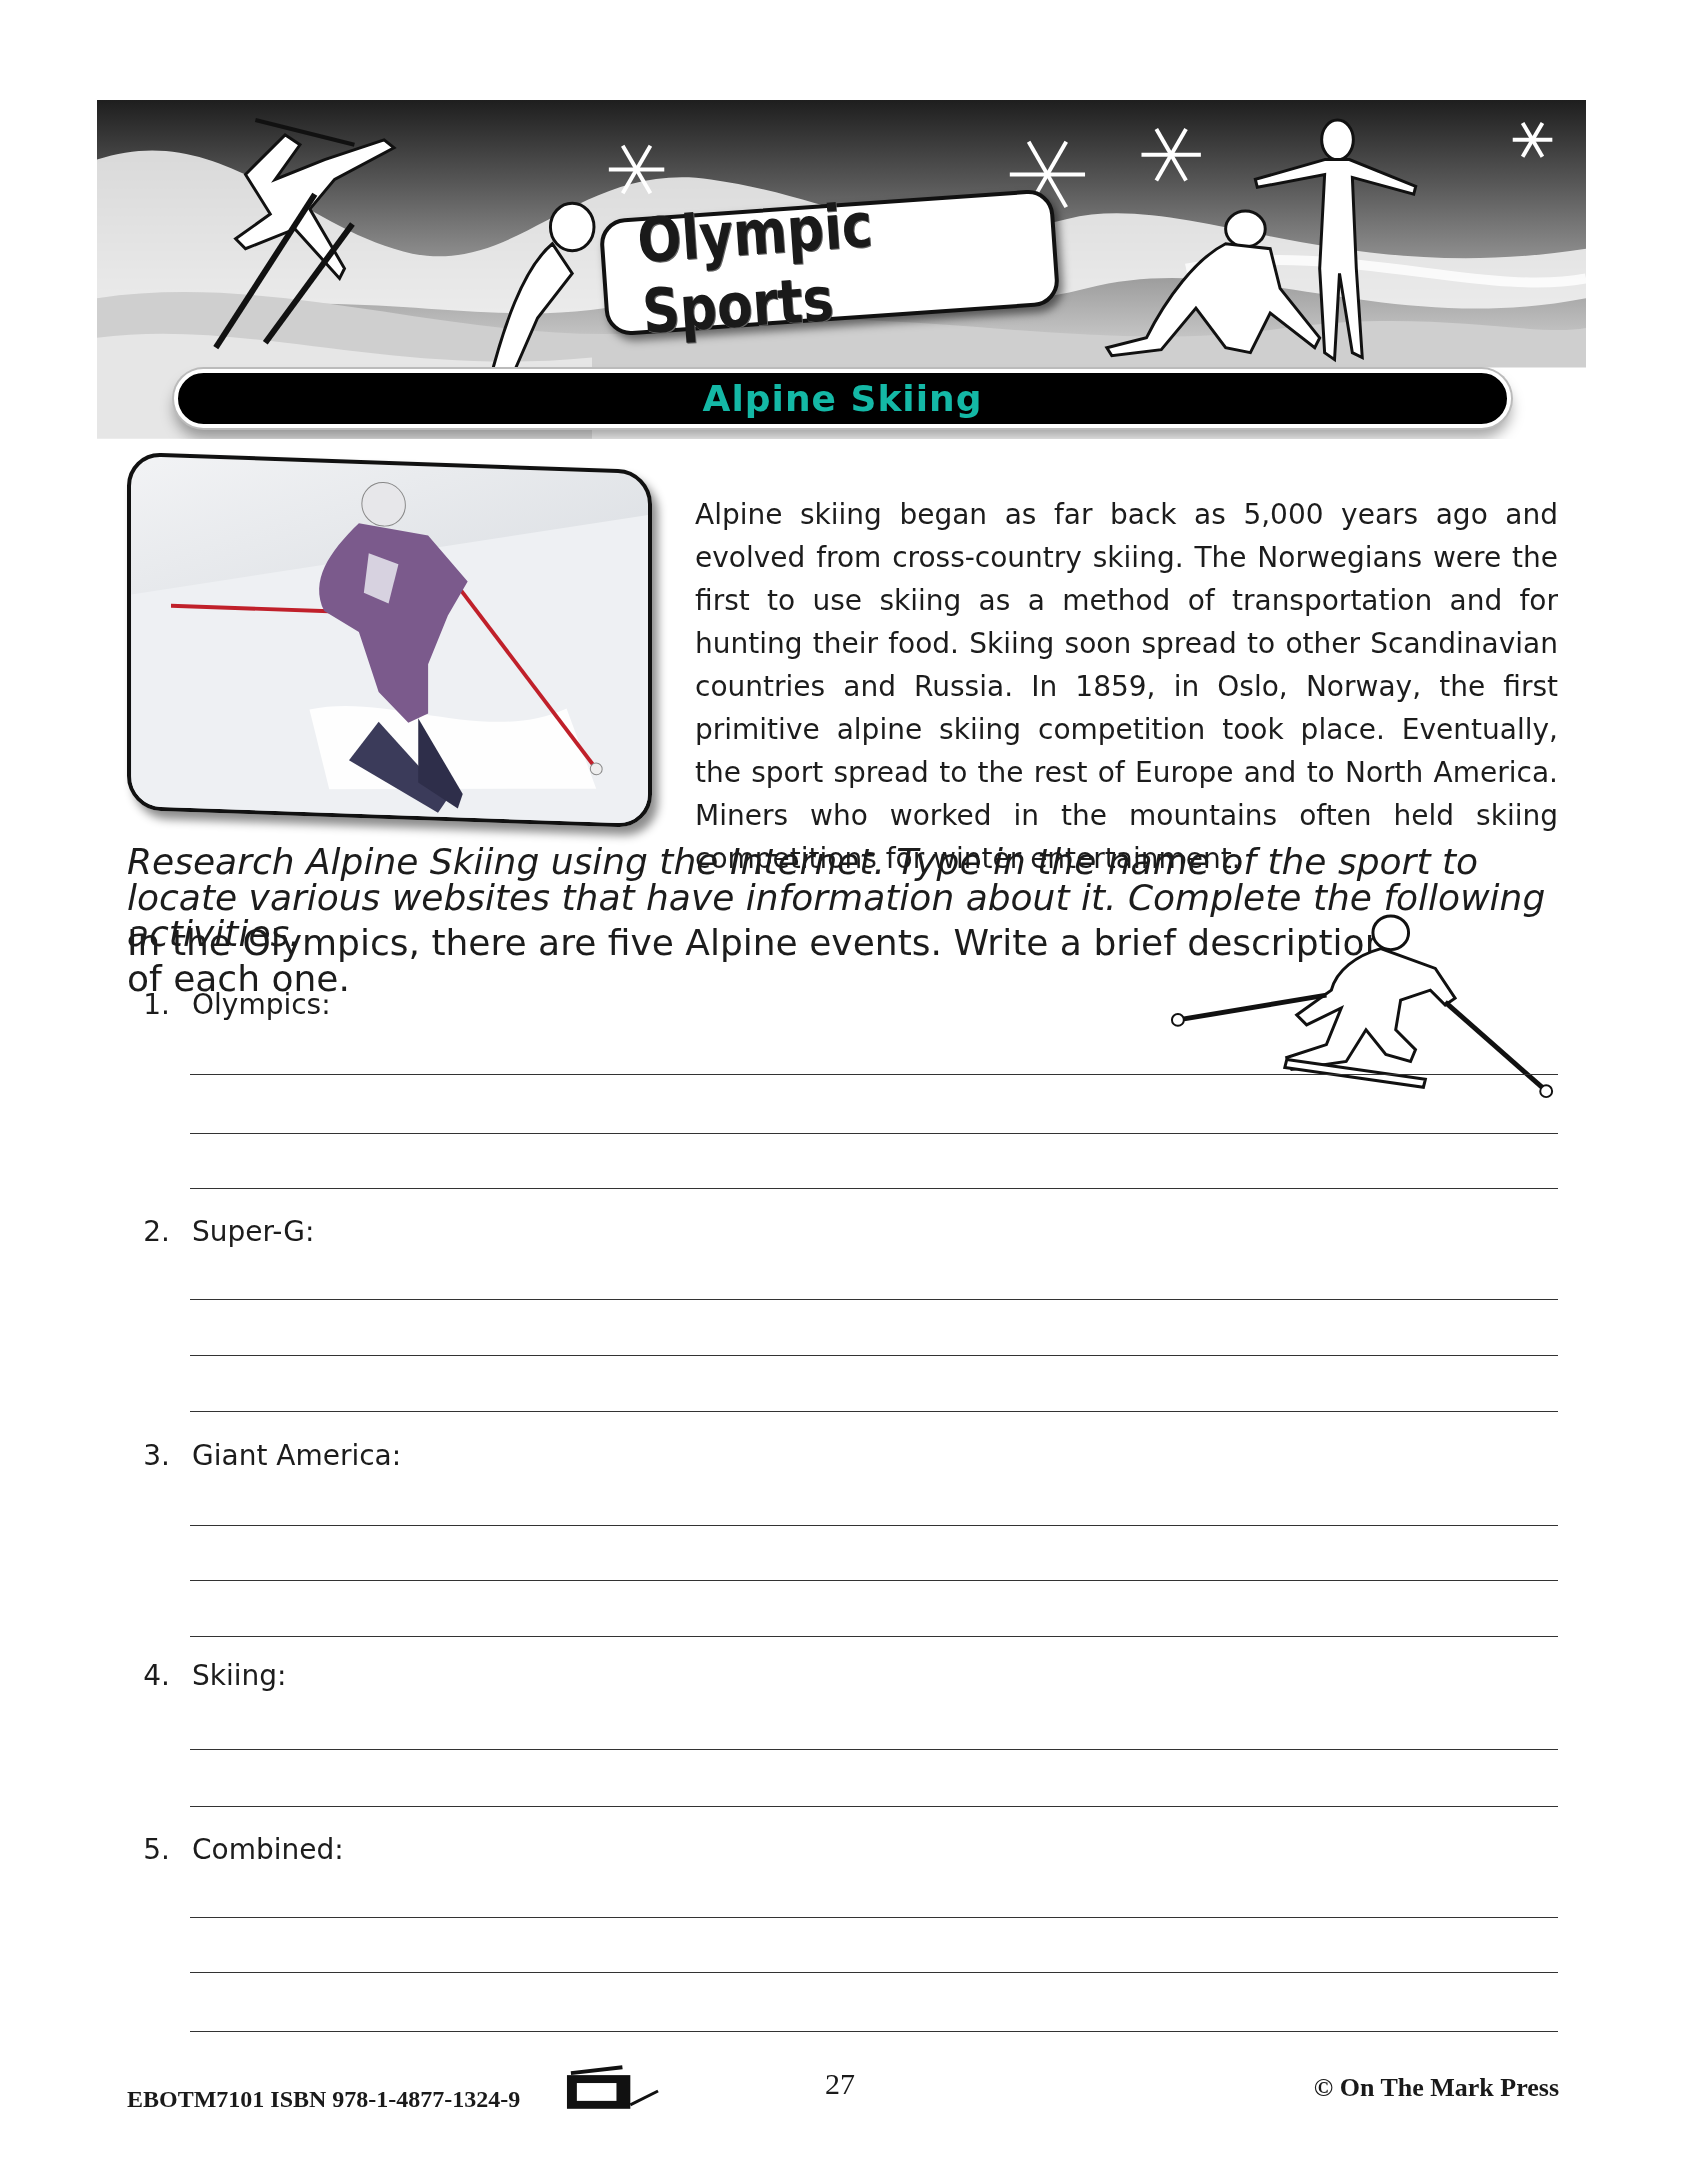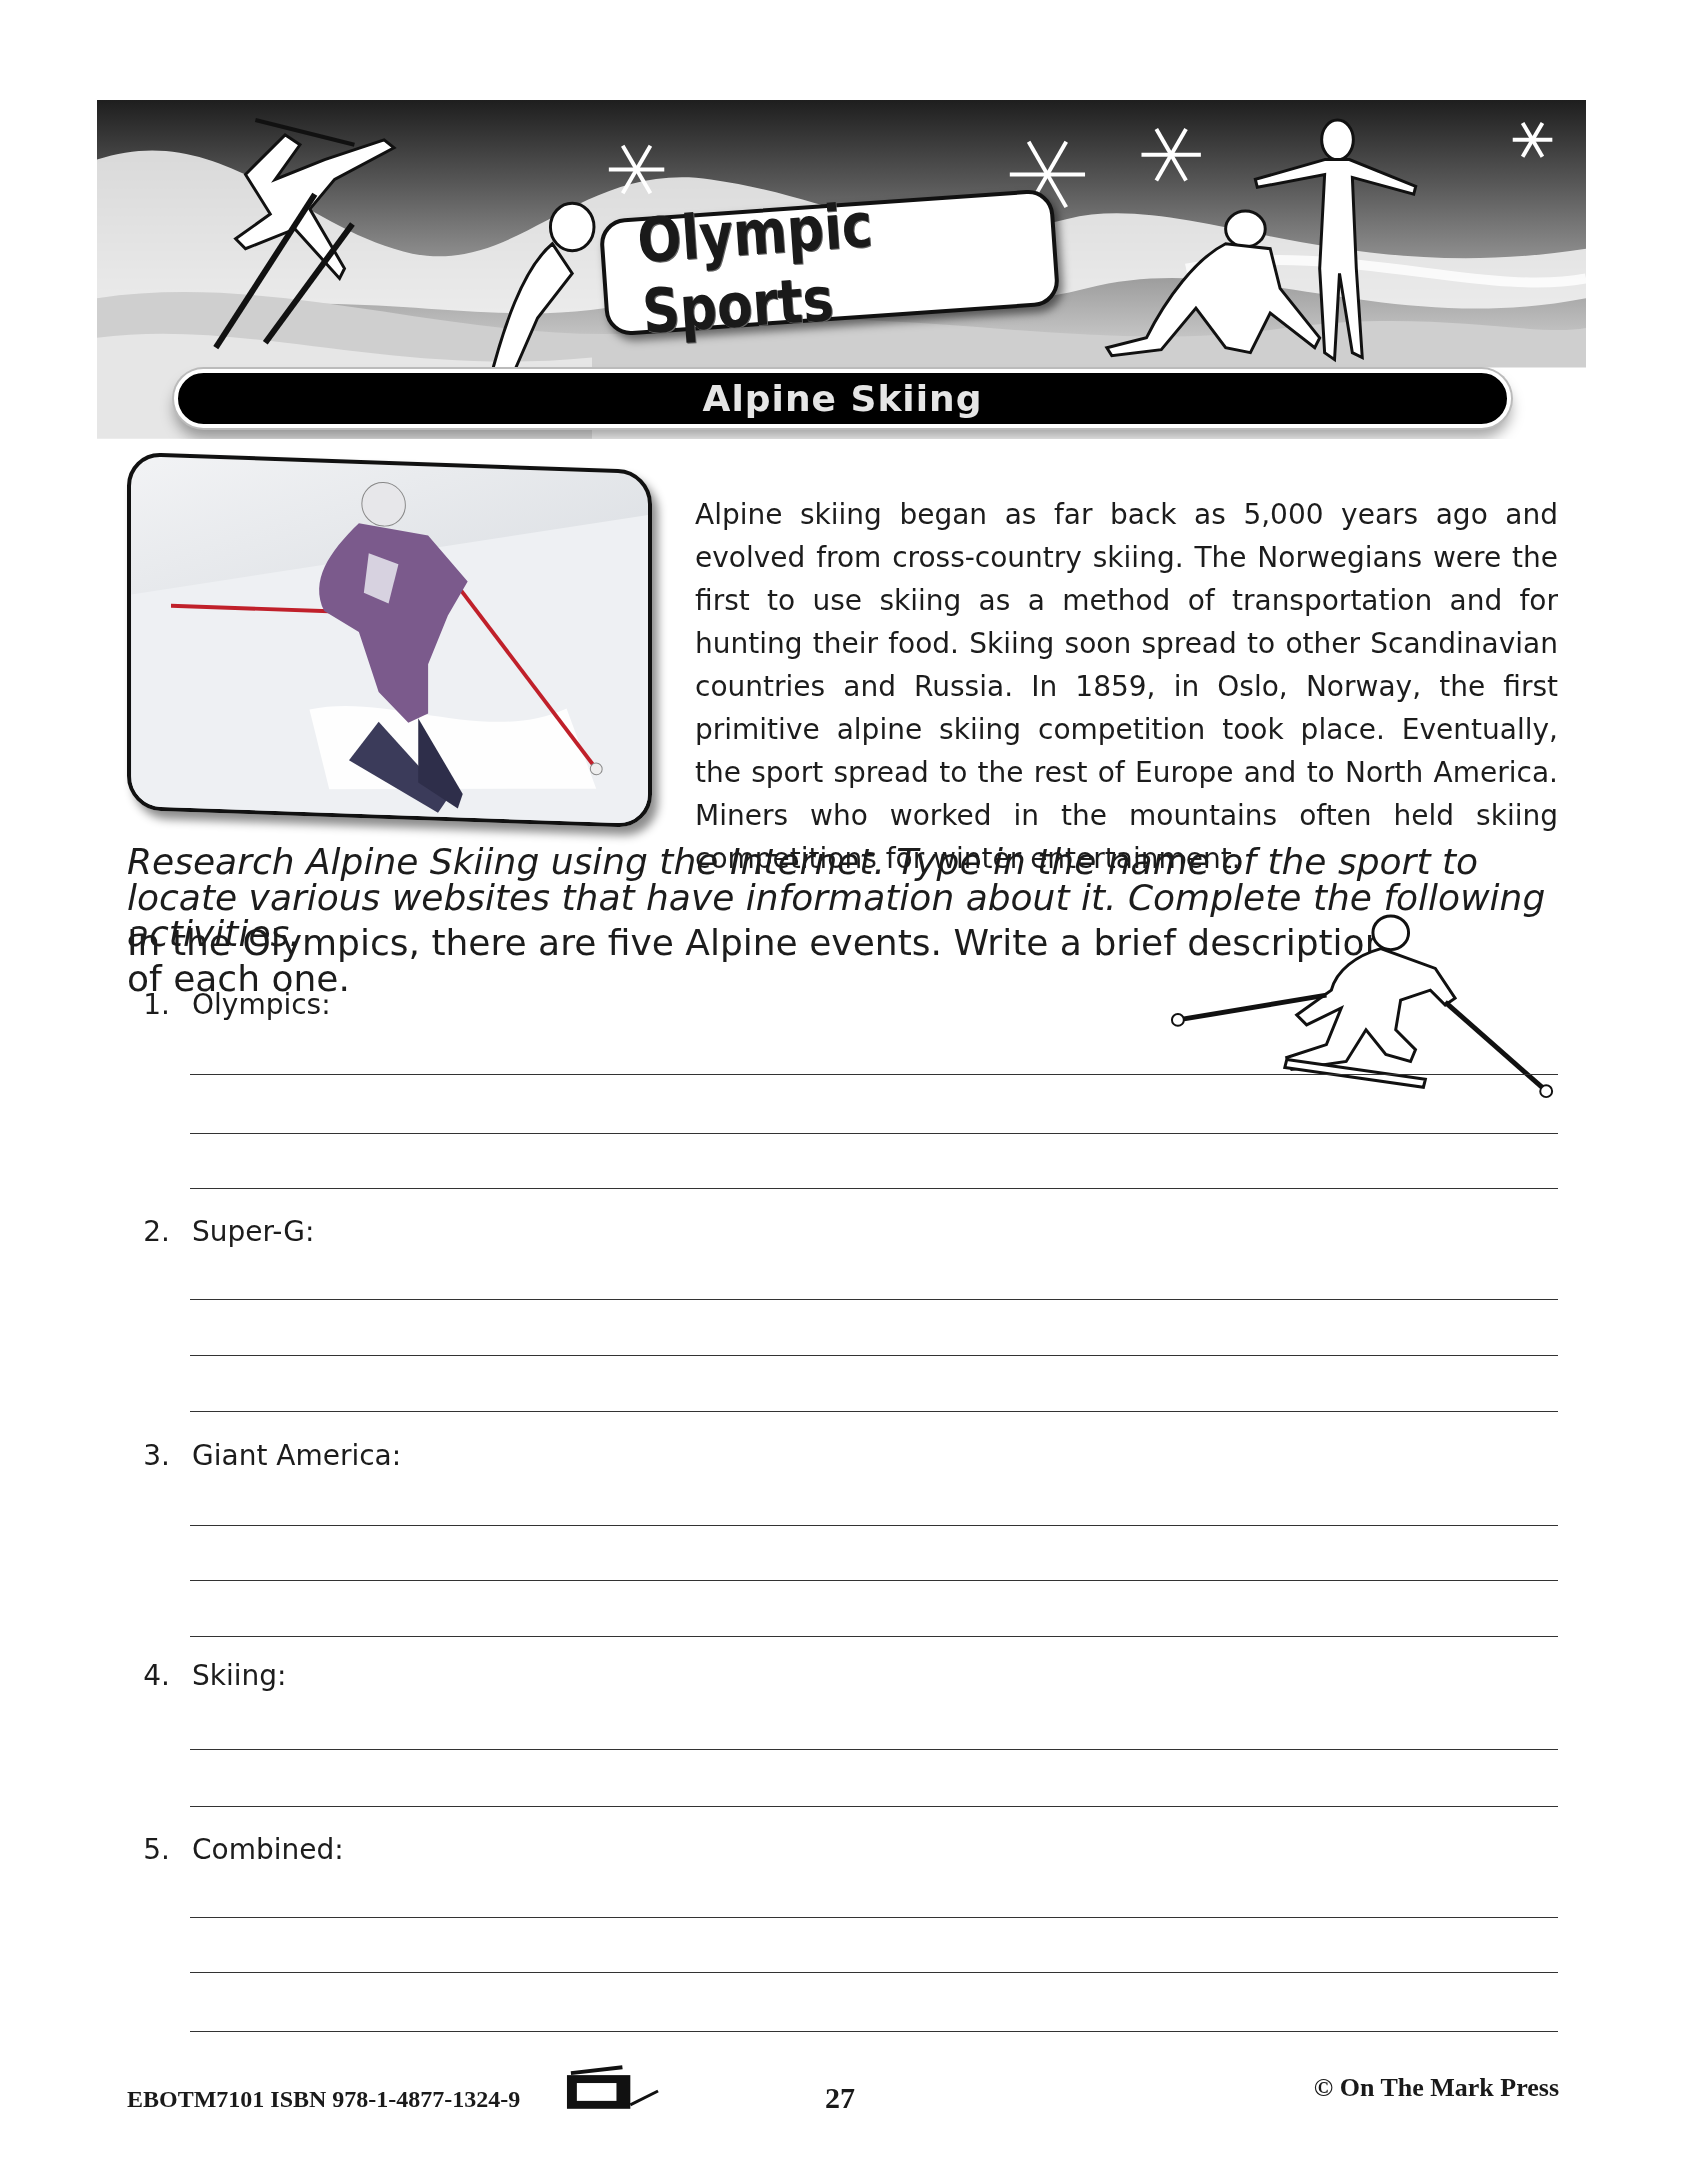--- a/index.html
+++ b/index.html
@@ -30,21 +30,21 @@
     text-shadow: 1px 1px 0 #666;
   }
   .subtitle-bar {
     position: absolute; left: 77px; top: 269px; width: 1337px; height: 59px;
     background: #000; border-radius: 30px;
     border: 4px solid #fff;
     box-shadow: 0 0 0 2px #bbb, 0 10px 14px rgba(0,0,0,0.35);
     display: flex; align-items: center; justify-content: center;
   }
   .subtitle-bar span {
-    color: #e5e5e5; font-weight: bold; font-size: 36px;
+    color: #14b8a6; font-weight: bold; font-size: 36px;
     font-family: "DejaVu Sans", sans-serif; letter-spacing: 1px;
   }
   .banner svg.figures { position: absolute; left: 0; top: 0; }
 
   
   .photo {
     position: absolute; left: 127px; top: 461px; width: 525px; height: 358px;
     border: 4px solid #111; border-radius: 34px; overflow: hidden;
     box-shadow: 6px 8px 10px rgba(0,0,0,0.45);
     transform: skewY(2deg);
@@ -80,21 +80,21 @@
 
   
   .skier { position: absolute; left: 1168px; top: 911px; }
 
   
   .footer {
     position: absolute; left: 127px; top: 2065px; width: 1432px; height: 40px;
     font-family: "Liberation Serif", serif; font-weight: bold;
   }
   .footer .left { position: absolute; left: 0; top: 21px; font-size: 24px; }
-  .footer .page { position: absolute; left: 698px; top: 16px; font-size: 30px; font-weight: bold; }
+  .footer .page { position: absolute; left: 698px; top: 2px; font-size: 30px; font-weight: normal; }
   .footer .right { position: absolute; right: 0; top: 8px; font-size: 26px; }
   .footer .book-icon { position: absolute; left: 436px; top: 0; }
 </style>
 </head>
 <body>
 
 <div class="banner">
   <div class="banner-bg"></div>
   <svg class="waves" width="1489" height="339" viewBox="0 0 1504 342">
     <path d="M0,60 C120,20 200,120 300,150 C420,190 480,60 620,80 C760,100 820,160 980,120 C1100,90 1250,190 1504,150 L1504,200 C1300,240 1150,150 1000,190 C850,230 700,160 560,200 C400,245 260,170 0,230 Z" fill="#f4f4f4" opacity="0.85"></path>

